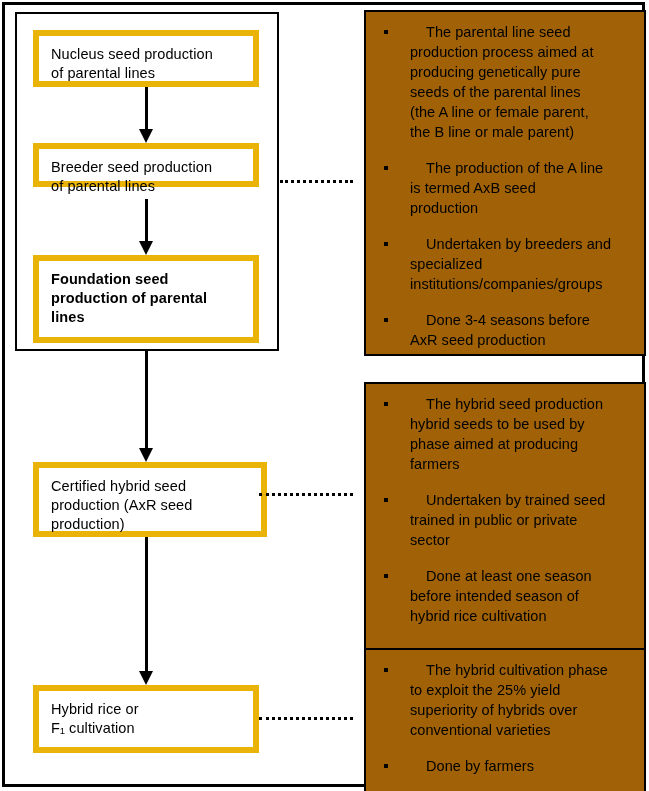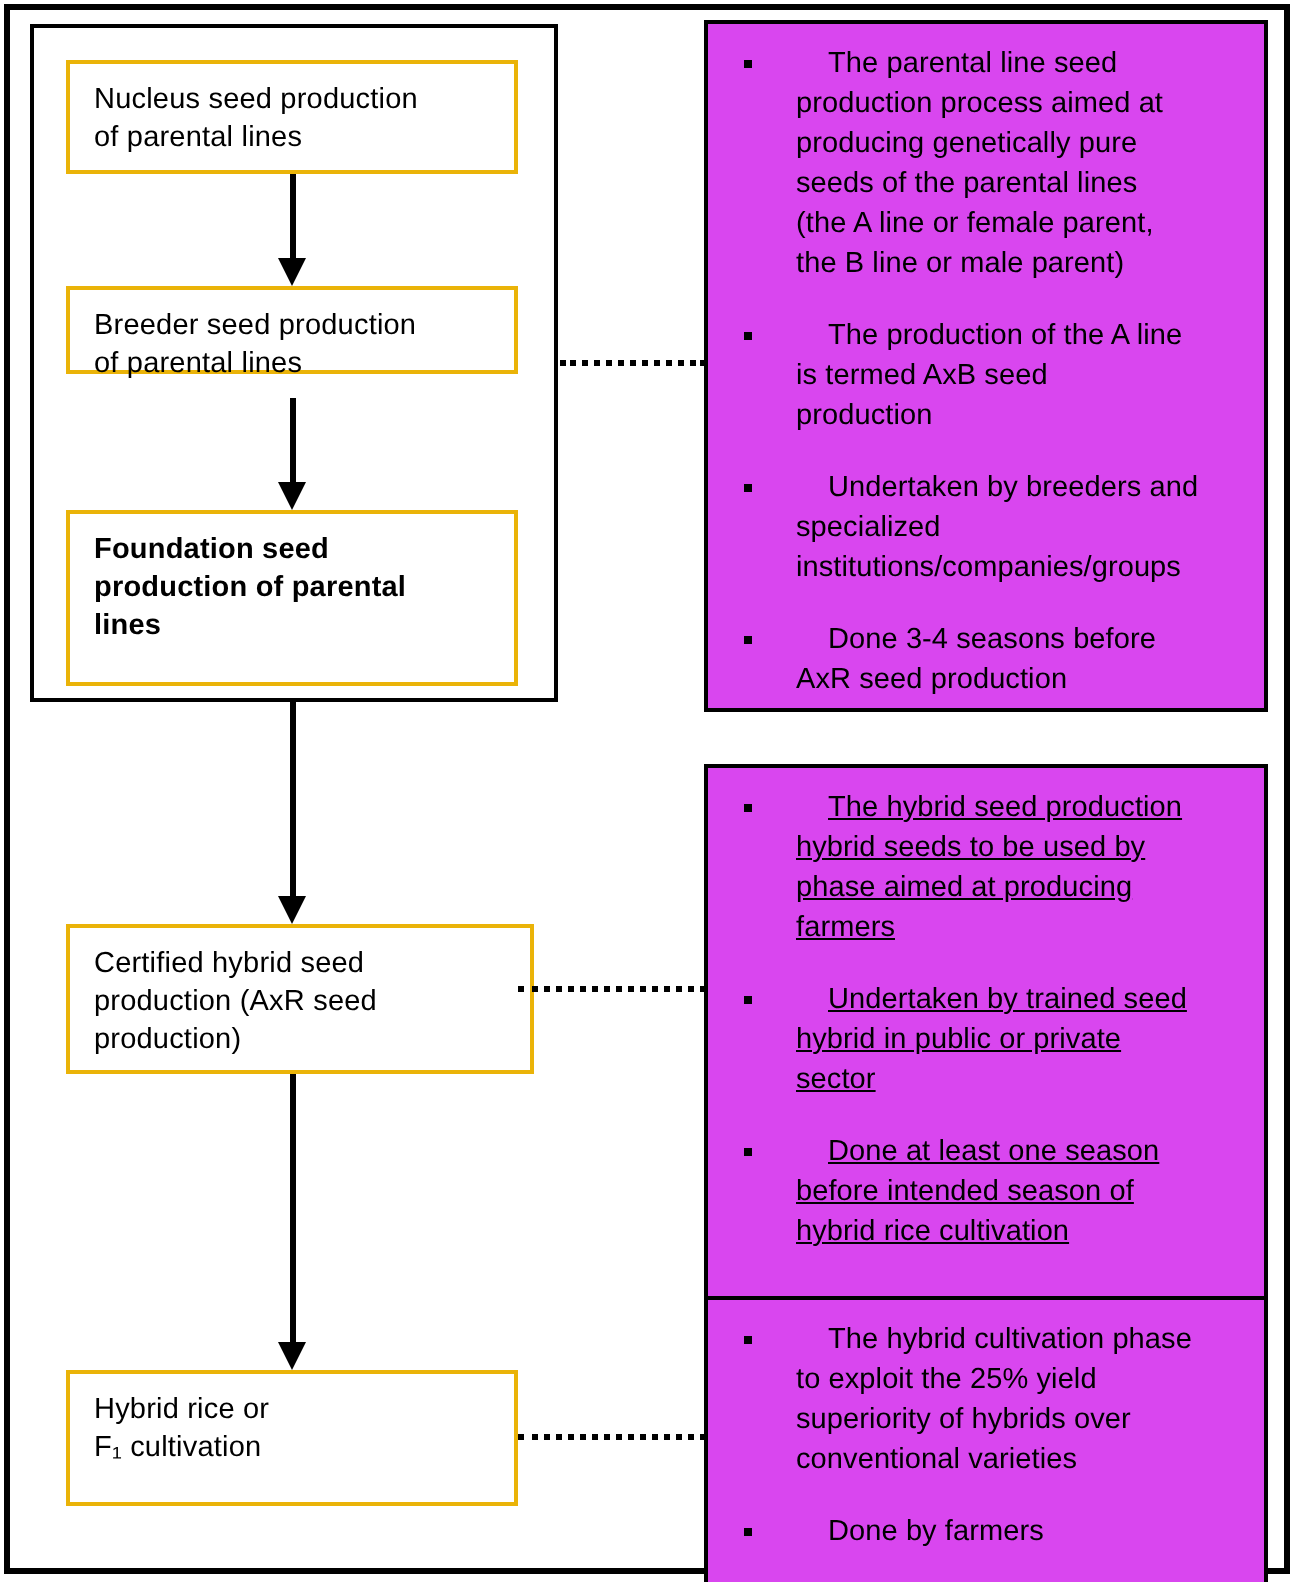--- a/index.html
+++ b/index.html
@@ -39,21 +39,21 @@
     top: 12px;
     width: 264px;
     height: 339px;
     border: 2px solid #000;
     box-sizing: border-box;
   }
 
   
   .proc-box {
     position: absolute;
-    border: 2px solid #eab308;
+    border: 6px solid #eab308;
     box-sizing: border-box;
     background: #fff;
     padding: 9px 0 0 12px;
     font-size: 14.5px;
     line-height: 19px;
     letter-spacing: 0.1px;
   }
 
   .proc-box .ln { display: block; white-space: nowrap; }
 
@@ -102,29 +102,29 @@
     height: 0;
     border-top: 3px dotted #000;
   }
   #link-1 { left: 280px; top: 180px; width: 73px; }
   #link-2 { left: 259px; top: 493px; width: 94px; }
   #link-3 { left: 259px; top: 717px; width: 94px; }
 
   
   .panel {
     position: absolute;
-    left: 352px;
+    left: 364px;
     width: 282px;
     border: 2px solid #000;
     box-sizing: border-box;
-    background: #d946ef;
+    background: #a16207;
     padding: 10px 10px 8px 10px;
   }
   #panel-1 { top: 10px;  height: 346px; }
-  #panel-2 { top: 382px; height: 269px; text-decoration: underline; }
+  #panel-2 { top: 382px; height: 269px; }
   #panel-3 { top: 648px; height: 148px; }
 
   .bullet-item {
     position: relative;
     padding-left: 34px;
     margin-bottom: 16px;
     font-size: 14.5px;
     line-height: 20px;
     letter-spacing: 0.05px;
   }
@@ -242,21 +242,21 @@
         <span class="ln first">The hybrid seed production</span>
         <span class="ln">hybrid seeds to be used by</span>
         <span class="ln">phase aimed at producing</span>
         <span class="ln">farmers</span>
       </span>
     </div>
     <div class="bullet-item">
       <span class="marker"></span>
       <span class="btext">
         <span class="ln first">Undertaken by trained seed</span>
-        <span class="ln">hybrid in public or private</span>
+        <span class="ln">trained in public or private</span>
         <span class="ln">sector</span>
       </span>
     </div>
     <div class="bullet-item">
       <span class="marker"></span>
       <span class="btext">
         <span class="ln first">Done at least one season</span>
         <span class="ln">before intended season of</span>
         <span class="ln">hybrid rice cultivation</span>
       </span>

